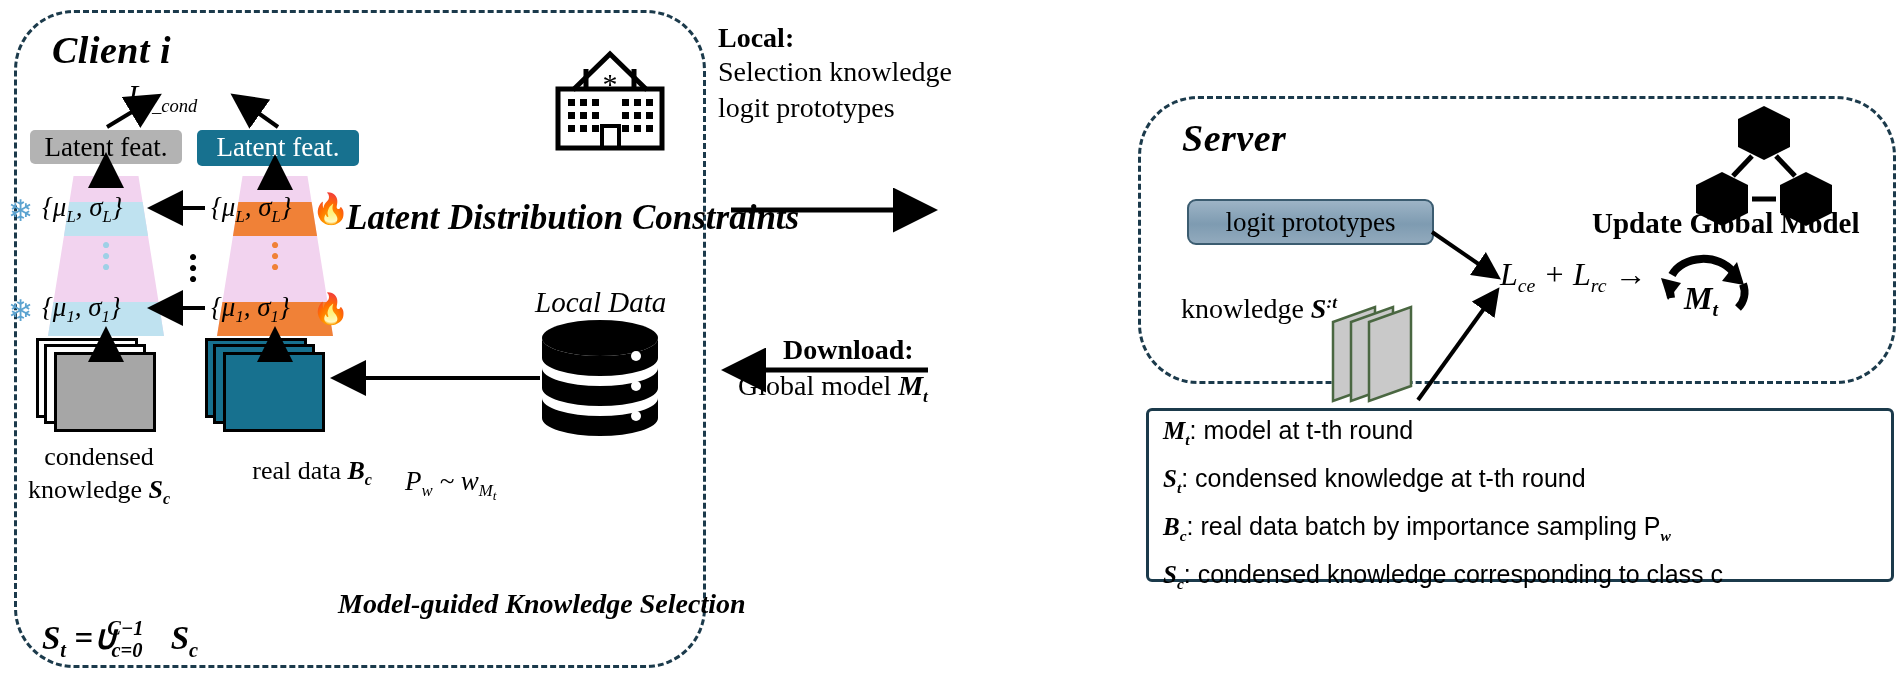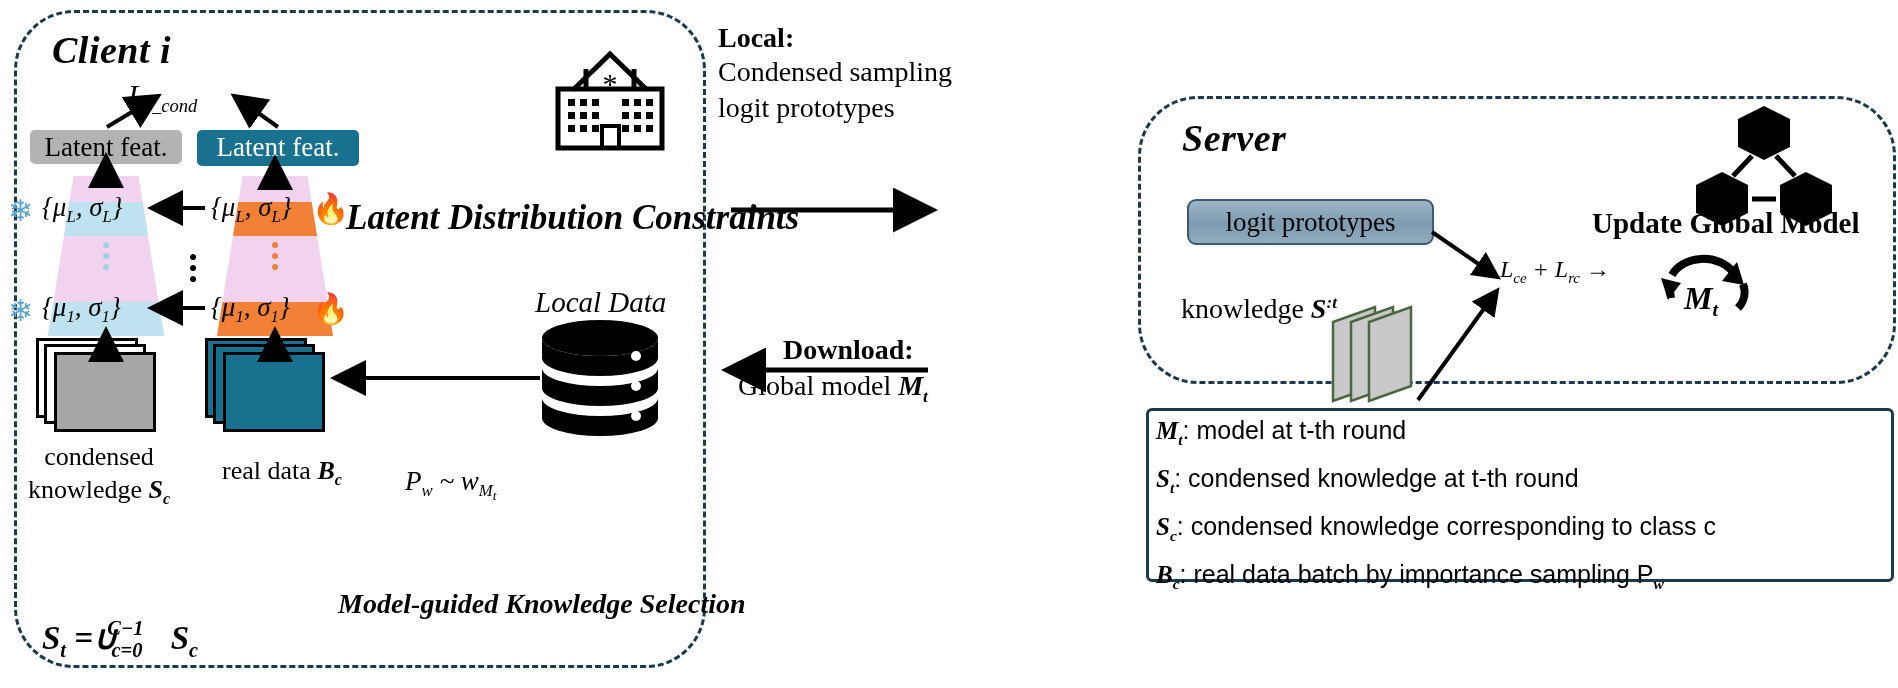--- a/index.html
+++ b/index.html
@@ -44,21 +44,21 @@
   
   .math{font-family:"Liberation Serif",serif;font-style:italic;}
   .mathb{font-family:"Liberation Serif",serif;font-style:italic;font-weight:bold;}
   sub{font-size:.62em;}
   sup{font-size:.62em;}
 
   
   #legend{position:absolute;left:1146px;top:408px;width:742px;height:168px;
           border:3px solid #1b3a4b;border-radius:6px;background:#fff;}
   #legend .row{font-family:"Liberation Sans",sans-serif;font-size:25px;
-               line-height:39px;white-space:nowrap;padding-left:7px;}
+               line-height:39px;white-space:nowrap;padding-left:14px;}
   #legend .sym{font-family:"Liberation Serif",serif;font-style:italic;font-weight:bold;}
 
   
   #logit-proto{position:absolute;left:1187px;top:199px;width:243px;height:42px;
      border:2px solid #3b5c70;border-radius:9px;
      background:linear-gradient(180deg,#9db4c6 0%,#7e9bb1 55%,#92aabd 100%);
      display:flex;align-items:center;justify-content:center;
      font-family:"Liberation Serif",serif;font-size:27px;color:#000;}
 
   
@@ -135,21 +135,21 @@
   <span>condensed</span><br>
   <span>knowledge</span>
   <span class="mathb"><span>S</span><sub>c</sub></span>
 </div>
 
 <div class="stackwrap" style="left:205px;top:338px;width:130px;height:96px;">
   <div class="card teal" style="left:0;top:0;width:96px;height:74px;"></div>
   <div class="card teal" style="left:8px;top:6px;width:96px;height:74px;"></div>
   <div class="card teal" style="left:18px;top:14px;width:96px;height:74px;"></div>
 </div>
-<div class="abs serif" style="left:192px;top:456px;width:180px;text-align:center;font-size:26px;">
+<div class="abs serif" style="left:192px;top:456px;width:180px;text-align:right;font-size:26px;">
   <span>real data</span>
   <span class="mathb"><span>B</span><sub>c</sub></span>
 </div>
 
 <div class="abs serif" style="left:535px;top:286px;font-size:29px;font-style:italic;">Local Data</div>
 <svg class="ov">
   <g fill="#000">
     <ellipse cx="600" cy="338" rx="58" ry="18"></ellipse>
     <path d="M542 338 L542 358 A58 18 0 0 0 658 358 L658 338 A58 18 0 0 1 542 338 Z"></path>
     <path d="M542 368 L542 388 A58 18 0 0 0 658 388 L658 368 A58 18 0 0 1 542 368 Z"></path>
@@ -195,21 +195,21 @@
       <rect x="580" y="125" width="7" height="7"></rect>
       <rect x="592" y="125" width="7" height="7"></rect>
     <rect x="622" y="125" width="7" height="7"></rect>
       <rect x="634" y="125" width="7" height="7"></rect>
       <rect x="646" y="125" width="7" height="7"></rect>
   </g>
   <rect x="602" y="126" width="17" height="22" fill="none" stroke="#000" stroke-width="4"></rect>
 </svg>
 
 <div class="abs serif" style="left:718px;top:22px;font-size:28px;font-weight:bold;">Local:</div>
-<div class="abs serif" style="left:718px;top:56px;font-size:28px;">Condensed sampling</div>
+<div class="abs serif" style="left:718px;top:56px;font-size:28px;">Selection knowledge</div>
 <div class="abs serif" style="left:718px;top:92px;font-size:28px;">logit prototypes</div>
 
 <div class="abs serif" style="left:738px;top:334px;font-size:28px;font-weight:bold;margin-left:45px;">Download:</div>
 <div class="abs serif" style="left:738px;top:370px;font-size:28px;">
   <span>Global model</span>
   <span class="mathb"><span>M</span><sub>t</sub></span>
 </div>
 
 <div class="abs panel-title" style="left:1182px;top:116px;">Server</div>
 
@@ -222,21 +222,21 @@
 </div>
 
 <svg class="ov">
   <g stroke="#4a6741" stroke-width="2.5" fill="#c9c9c9">
     <path d="M1333 322 L1375 307 L1375 386 L1333 401 Z"></path>
     <path d="M1351 322 L1393 307 L1393 386 L1351 401 Z"></path>
     <path d="M1369 322 L1411 307 L1411 386 L1369 401 Z"></path>
   </g>
 </svg>
 
-<div class="abs math" style="left:1500px;top:256px;font-size:24px;">
+<div class="abs math" style="left:1500px;top:256px;font-size:32px;">
   L<sub>ce</sub> + L<sub>rc</sub>
   <span style="font-style:normal;">→</span>
 </div>
 
 <svg class="ov">
   <path d="M1672 275 A34 26 0 0 1 1733 272" stroke="#000" stroke-width="8" fill="none"></path>
   <path d="M1737 262 L1744 285 L1722 281 Z" fill="#000"></path>
   <path d="M1668 300 L1661 278 L1681 283 Z" fill="#000"></path>
   <path d="M1671 298 L1669 285" stroke="#000" stroke-width="8" fill="none"></path>
   <path d="M1743 284 A26 24 0 0 1 1738 308" stroke="#000" stroke-width="8" fill="none"></path>
@@ -261,24 +261,24 @@
 </svg>
 
 <div id="legend">
   <div class="row">
     <span class="sym"><span>M</span><sub>t</sub></span><span>: model at t-th round</span>
   </div>
   <div class="row">
     <span class="sym"><span>S</span><sub>t</sub></span><span>:  condensed knowledge at t-th round</span>
   </div>
   <div class="row">
-    <span class="sym"><span>S</span><sub>c</sub></span><span>:  condensed knowledge corresponding to class c</span>
+    <span class="sym"><span>B</span><sub>c</sub></span><span>:  real data batch by importance sampling P</span><sub class="sym">w</sub>
   </div>
   <div class="row">
-    <span class="sym"><span>B</span><sub>c</sub></span><span>:  real data batch by importance sampling P</span><sub class="sym">w</sub>
+    <span class="sym"><span>S</span><sub>c</sub></span><span>:  condensed knowledge corresponding to class c</span>
   </div>
 </div>
 
 <svg class="ov">
   <defs>
     <marker id="ah" markerWidth="9" markerHeight="9" refX="7" refY="4.5" orient="auto">
       <path d="M0,0 L9,4.5 L0,9 Z" fill="#000"></path>
     </marker>
     <marker id="ahb" markerWidth="7" markerHeight="7" refX="5.5" refY="3.5" orient="auto">
       <path d="M0,0 L7,3.5 L0,7 Z" fill="#000"></path>

